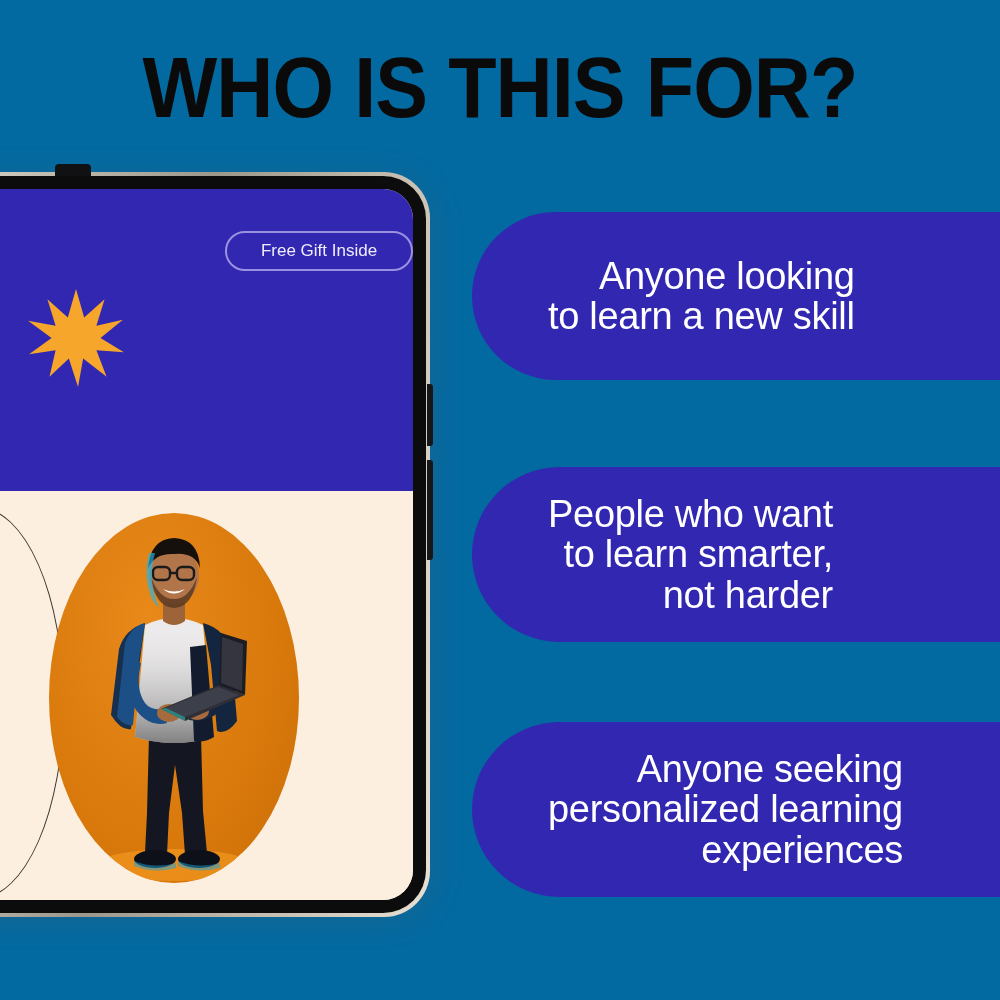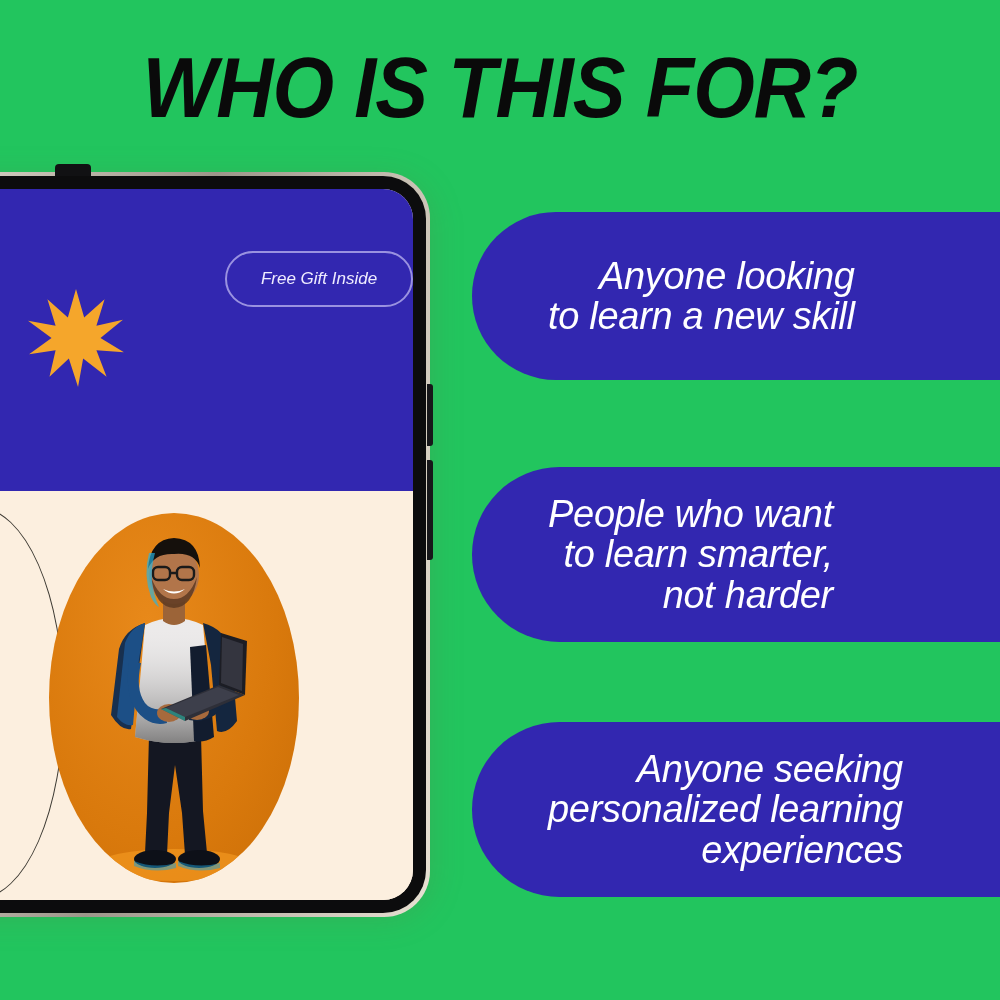--- a/index.html
+++ b/index.html
@@ -12,23 +12,22 @@
     height: 1000px;
     overflow: hidden;
     font-family: "Liberation Sans", sans-serif;
     background: #fcefdf;
   }
 
   #stage {
     position: relative;
     width: 1000px;
     height: 1000px;
-    background: #22c55e;
-    overflow: hidden;
-    font-style: italic;
+    background: #0369a1;
+    overflow: hidden;
   }
 
   
   #heading {
     position: absolute;
     top: 44px;
     left: 0;
     width: 1000px;
     text-align: center;
     font-family: "Liberation Sans Narrow", "Liberation Sans", sans-serif;
@@ -152,21 +151,21 @@
     border: 2px solid #9a92e0;
     border-radius: 60px;
     color: #efecff;
     font-size: 17px;
     display: flex;
     align-items: center;
     justify-content: center;
     box-sizing: border-box;
     white-space: nowrap;
   }
-  #tag-right { left: 508px;  top: 42px; width: 188px; height: 56px; margin-top: 20px; }
+  #tag-right { left: 508px;  top: 42px; width: 188px; height: 40px; }
 
   #screen-headline {
     position: absolute;
     left: -150px;
     top: 112px;
     width: 600px;
     font-weight: bold;
     font-size: 40px;
     line-height: 1.12;
     letter-spacing: -1px;

